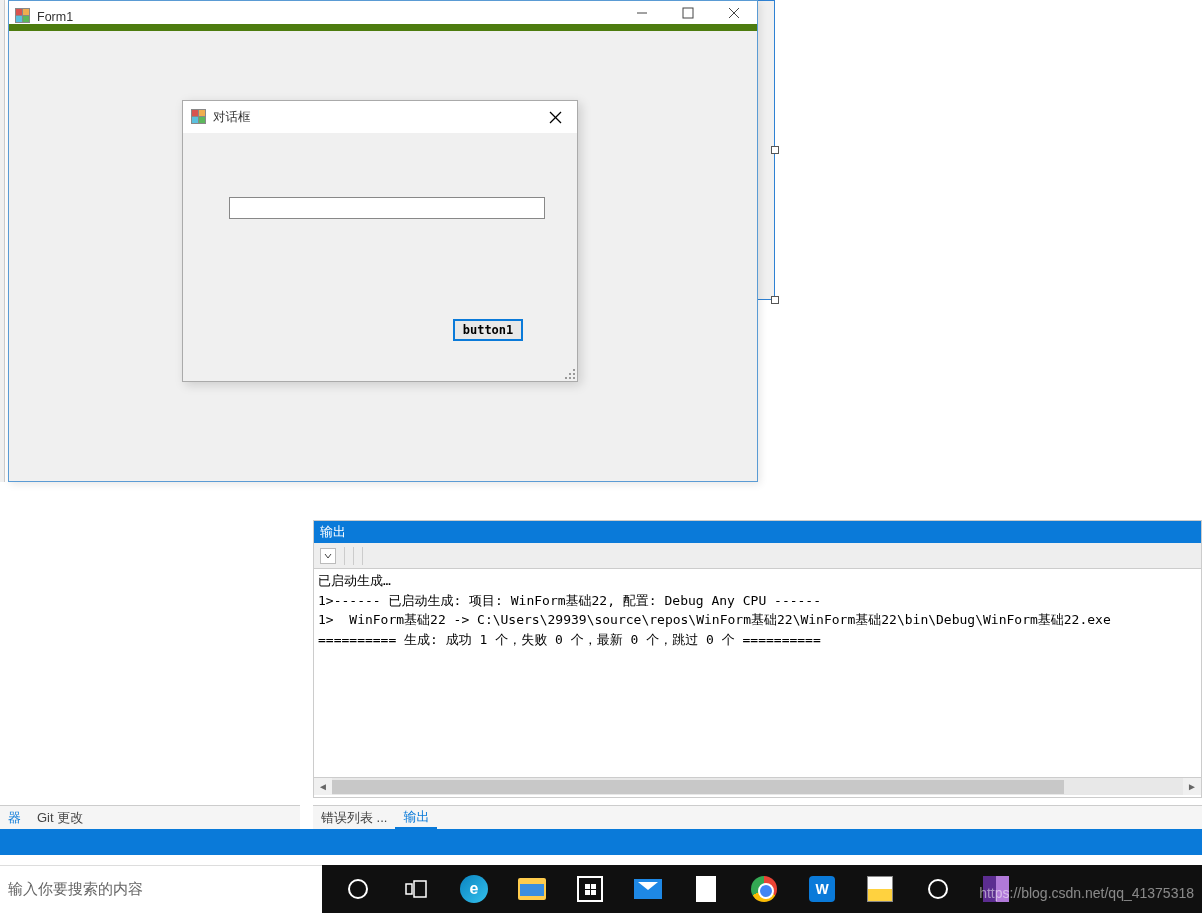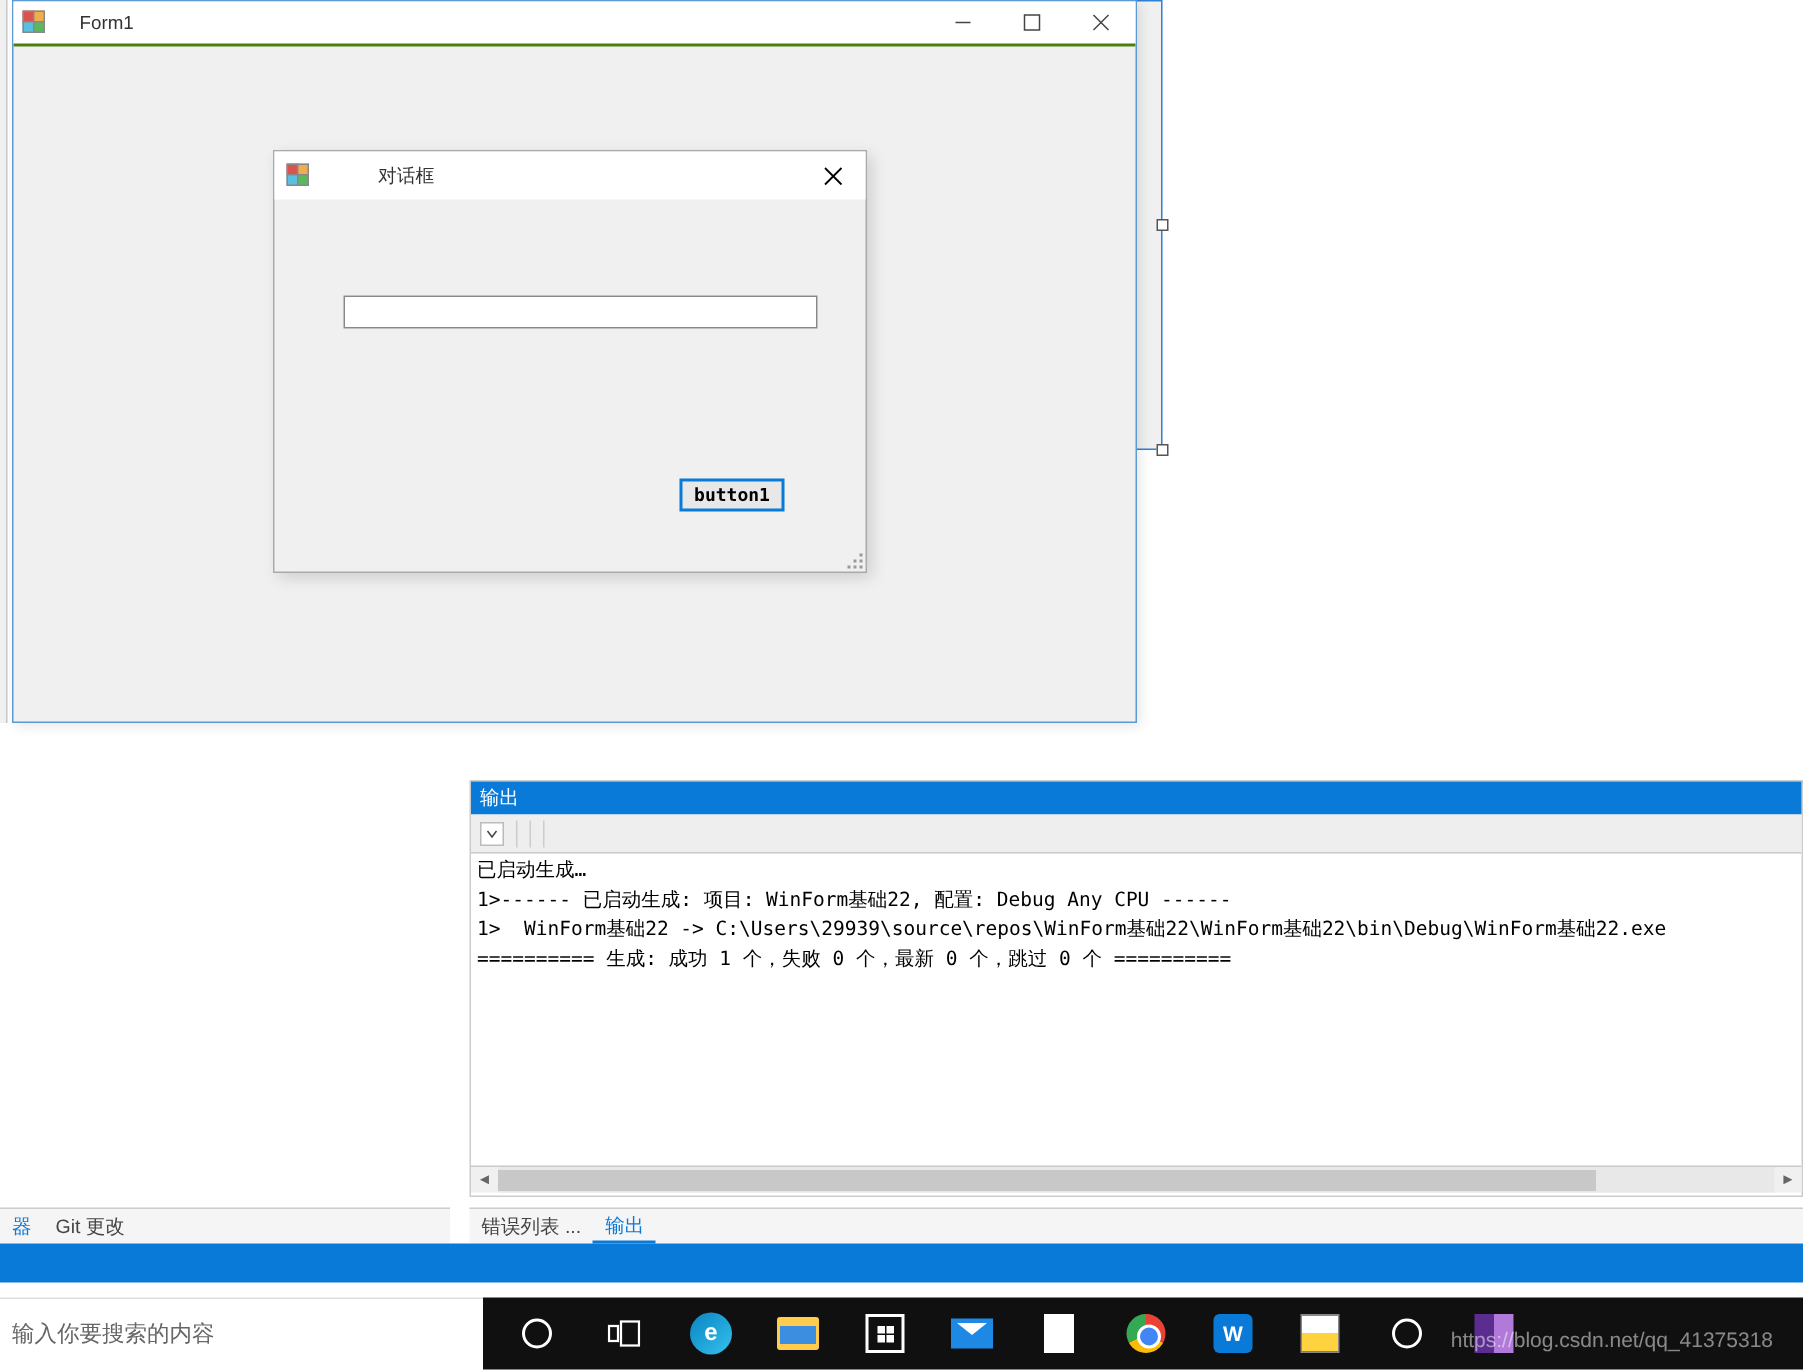--- a/index.html
+++ b/index.html
@@ -43,24 +43,23 @@
     left: 8px; top: 0;
     width: 750px; height: 482px;
     background: #f0f0f0;
     border: 1px solid #5a9bd4;
     box-shadow: 2px 2px 8px rgba(0,0,0,0.1);
   }
   .form1-titlebar {
     height: 30px;
     background: #fff;
     display: flex;
-    align-items: center;
+    align-items: flex-end;
     padding-left: 6px;
-    border-bottom: 2px solid #4d7c0f;
-    gap: 16px;
+    border-bottom: 7px solid #4d7c0f;
   }
   .winform-icon {
     width: 16px; height: 16px;
     display: inline-flex;
     position: relative;
     margin-right: 6px;
   }
   .winform-icon .sq {
     position: absolute;
     width: 8px; height: 8px;
@@ -94,21 +93,20 @@
     background: #f0f0f0;
     border: 1px solid #aaa;
     box-shadow: 3px 3px 10px rgba(0,0,0,0.15);
   }
   .dialog-titlebar {
     height: 32px;
     background: #fff;
     display: flex;
     align-items: center;
     padding-left: 8px;
-    gap: 39px;
   }
   .dialog-title { font-size: 12.5px; color: #333; }
   .dialog-close {
     margin-left: auto;
     width: 44px;
     display: flex;
     align-items: center;
     justify-content: center;
     height: 100%;
   }
@@ -380,21 +378,21 @@
     border:1px solid #888;
   }
   .vs-icon {
     width:26px; height:26px;
     display:flex;
   }
   .vs-icon .l { width:13px; background:#5c2d91; }
   .vs-icon .r { width:13px; background:#b179d9; }
   .watermark {
     position: absolute;
-    right: 20px; bottom: 12px;
+    right: 8px; bottom: 12px;
     color: rgba(255,255,255,0.5);
     font-size: 14px;
     pointer-events: none;
   }
 </style>
 </head>
 <body>
 
 <div class="left-sliver"></div>
 

